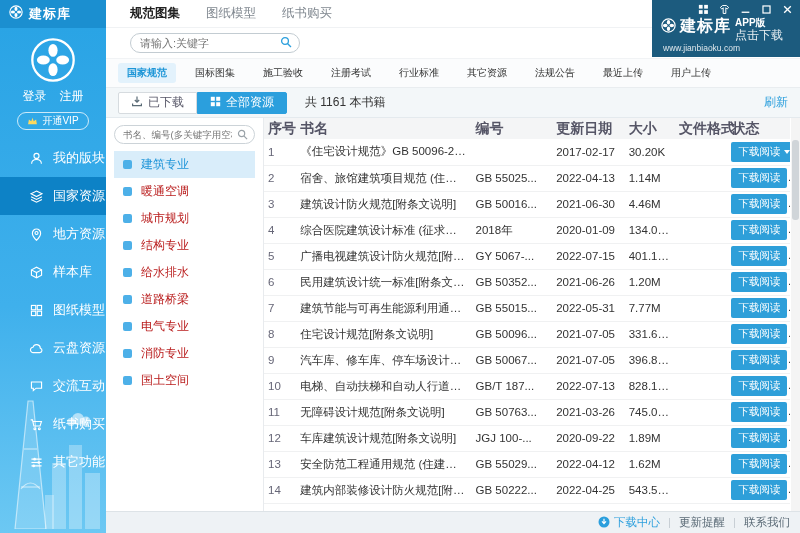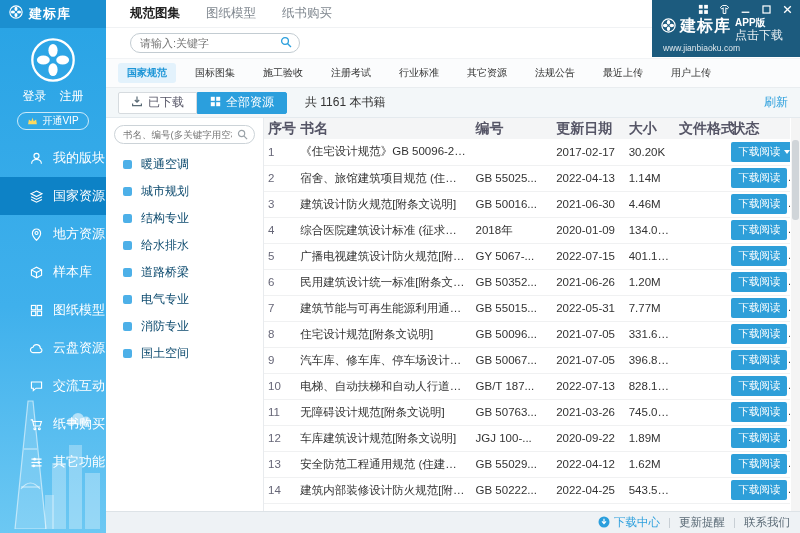--- a/index.html
+++ b/index.html
@@ -88,21 +88,21 @@
   .refresh { margin-left:auto; color:#2b9fdd; font-size:12px; cursor:pointer; }
 
   .content { position:absolute; left:0; top:118px; right:0; bottom:22px; display:flex; }
   .filter-panel { width:158px; border-right:1px solid #e8ebee; padding:7px 8px 0; flex:none; }
   .filter-search {
     height:19px; border:1px solid #ccd3d8; border-radius:10px; background:#fff;
     display:flex; align-items:center; gap:3px; padding:0 6px; margin-bottom:7px;
   }
   .filter-search input { border:0; outline:0; flex:1; min-width:0; font-size:9.5px; color:#333; background:transparent; font-family:inherit; }
   .cat-list { list-style:none; margin:0; padding:0; }
-  .cat-item { height:27px; display:flex; align-items:center; gap:9px; padding-left:9px; font-size:12px; color:#0c4a6e; cursor:pointer; }
+  .cat-item { height:27px; display:flex; align-items:center; gap:9px; padding-left:9px; font-size:12px; color:#b91c1c; cursor:pointer; }
   .cat-item.active { background:#d9edfa; color:#2196d9; }
   .cat-bullet { width:9px; height:9px; border-radius:2px; background:#4db0e8; flex:none; }
 
   .table-area { flex:1; position:relative; overflow:hidden; padding-right:10px; }
   table { width:100%; border-collapse:collapse; table-layout:fixed; }
   th { background:#f4f5f6; font-size:14px; font-weight:bold; color:#556; text-align:left; height:21px; padding:0 4px; white-space:nowrap; }
   td { font-size:11.5px; color:#333; height:26px; padding:0 4px; border-bottom:1px solid #f0f1f2; white-space:nowrap; overflow:hidden; text-overflow:ellipsis; }
   td.c-no { color:#667; }
   .dl-btn {
     background:#2e9fd9; color:#fff; border:none; border-radius:2px; cursor:pointer;
@@ -391,20 +391,24 @@
         <div class="filter-search">
           <input placeholder="书名、编号(多关键字用空格分隔)" style="">
           <span>
             <svg width="11" height="11" viewBox="0 0 12 12">
                 <circle cx="5" cy="5" r="3.4" fill="none" stroke="#9aa2a8" stroke-width="1.3"></circle>
                 <path d="M7.7 7.7L11 11" stroke="#9aa2a8" stroke-width="1.3"></path>
               </svg>
           </span>
         </div>
         <ul class="cat-list" id="category-list">
+            <li class="cat-item active">
+              <span class="cat-bullet"></span>
+              <span>建筑专业</span>
+            </li>
             <li class="cat-item">
               <span class="cat-bullet"></span>
               <span>暖通空调</span>
             </li>
             <li class="cat-item">
               <span class="cat-bullet"></span>
               <span>城市规划</span>
             </li>
             <li class="cat-item">
               <span class="cat-bullet"></span>

